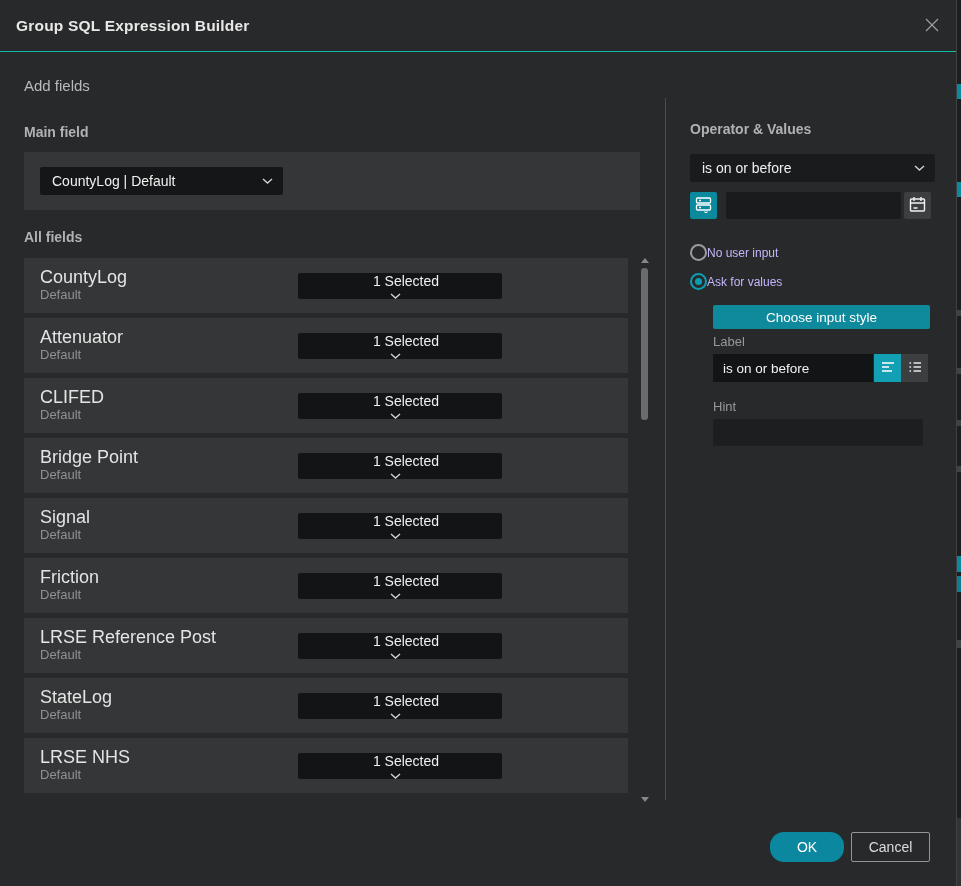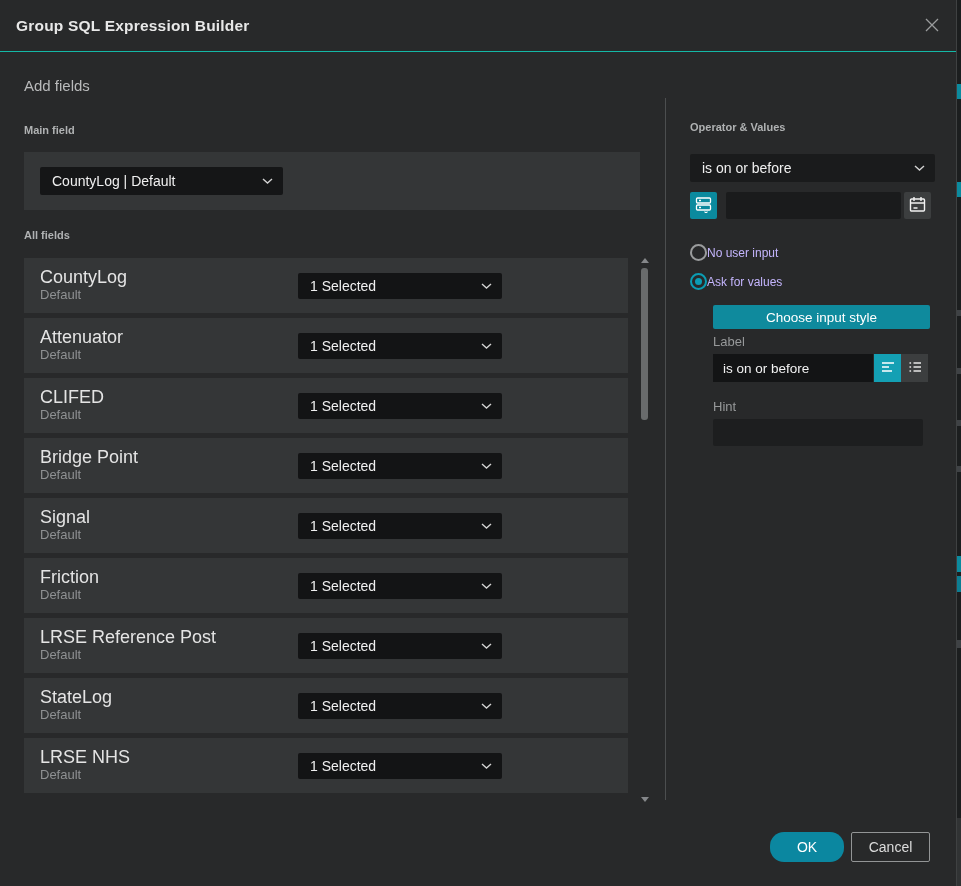--- a/index.html
+++ b/index.html
@@ -8,37 +8,37 @@
 
   .dialog { position:absolute; left:0; top:0; width:957px; height:886px; background:#28292a; border-right:1px solid #3f4142; }
 
   
   .hdr { position:absolute; left:0; top:0; width:100%; height:52px; border-bottom:1px solid #14b8a6; }
   .hdr-title { position:absolute; left:16px; top:0; line-height:52px; font-size:15.5px; font-weight:700; color:#e8e8e8; letter-spacing:.2px; }
   .close-btn { position:absolute; right:13px; top:15px; width:22px; height:22px; background:none; border:none; cursor:pointer; padding:0; }
 
   
   .h-add { position:absolute; left:24px; top:77px; font-size:15px; font-weight:400; color:#b9babb; }
-  .h-sub { position:absolute; font-size:11px; font-weight:700; color:#b0b2b3; }
+  .h-sub { position:absolute; font-size:14px; font-weight:700; color:#b0b2b3; }
 
   
   .main-panel { position:absolute; left:24px; top:152px; width:616px; height:58px; background:#343637; }
 
   .select { position:absolute; background:#151617; border-radius:2px; display:flex; align-items:center; cursor:pointer; }
   .select .select-text { flex:1; padding-left:12px; font-size:14px; color:#f0f0f0; white-space:nowrap; overflow:hidden; }
   .select .chev { padding-right:10px; display:flex; align-items:center; }
   .select .lead-ico { padding-left:10px; display:flex; align-items:center; }
   .select .lead-ico + .select-text { padding-left:10px; }
 
   
   .list { position:absolute; left:24px; top:258px; width:604px; }
   .field-row { position:relative; width:604px; height:55px; margin-bottom:5px; background:#343637; }
   .row-name { position:absolute; left:16px; top:9px; font-size:18px; color:#e4e4e4; }
   .row-sub { position:absolute; left:16px; top:29px; font-size:13px; color:#8f9193; }
-  .row-select { left:274px; top:15px; width:204px; height:26px; background:#131415; }
+  .row-select { left:274px; top:15px; width:204px; height:26px; background:#131415;flex-direction:column; }
 
   
   .sbar { position:absolute; left:640px; top:256px; width:10px; height:548px; }
   .sbar .arr-up, .sbar .arr-dn { position:absolute; left:1px; width:0; height:0; border-left:4px solid transparent; border-right:4px solid transparent; }
   .sbar .arr-up { top:2px; border-bottom:5px solid #85878a; }
   .sbar .arr-dn { bottom:2px; border-top:5px solid #85878a; }
   .sbar .thumb { position:absolute; left:1px; top:12px; width:7px; height:152px; background:#696b6c; border-radius:3px; }
 
   .vdivider { position:absolute; left:665px; top:98px; width:1px; height:702px; background:#4c4e4f; }
 

